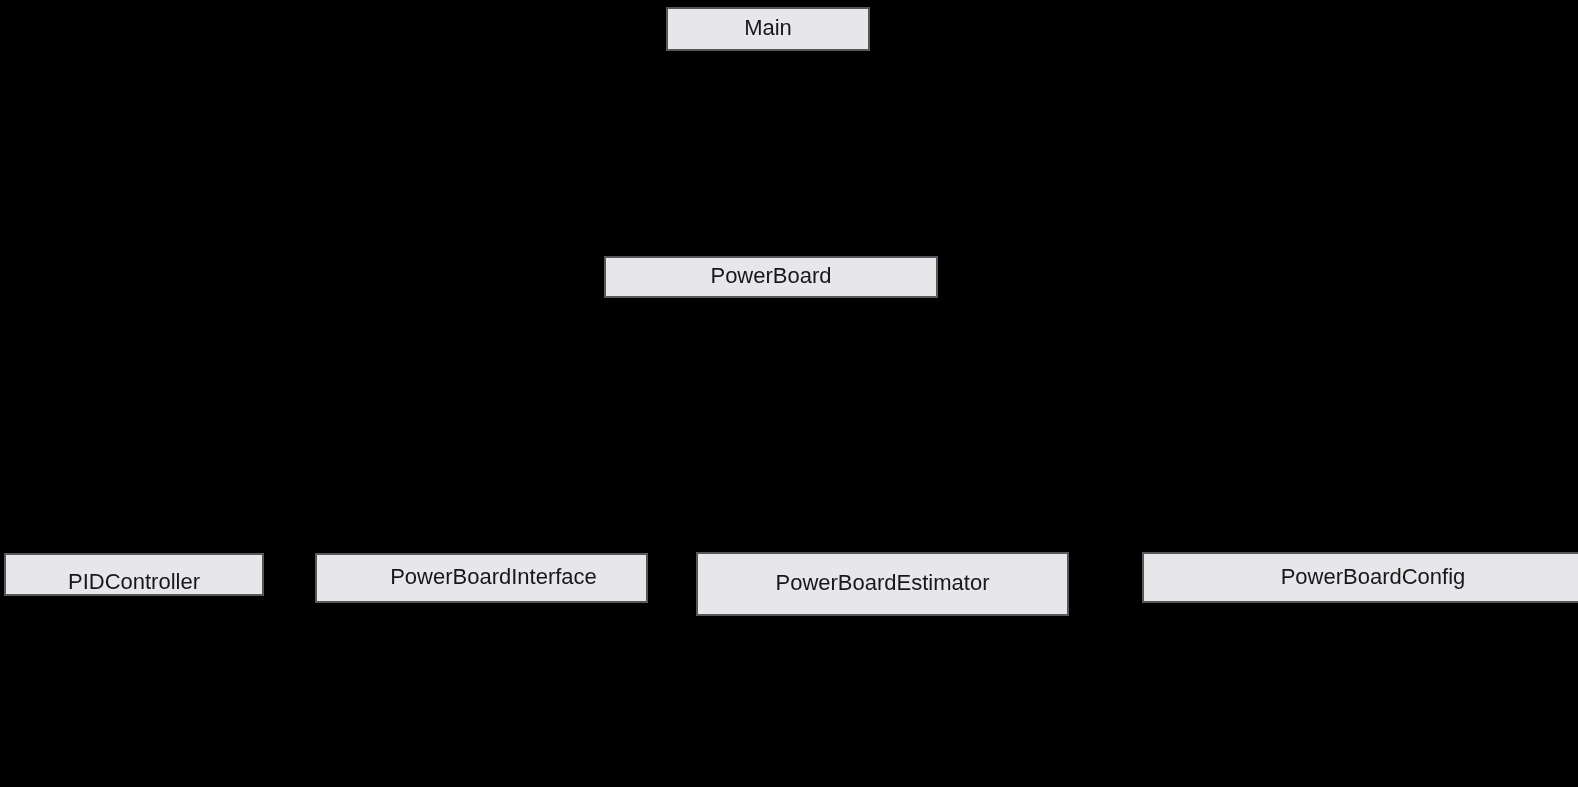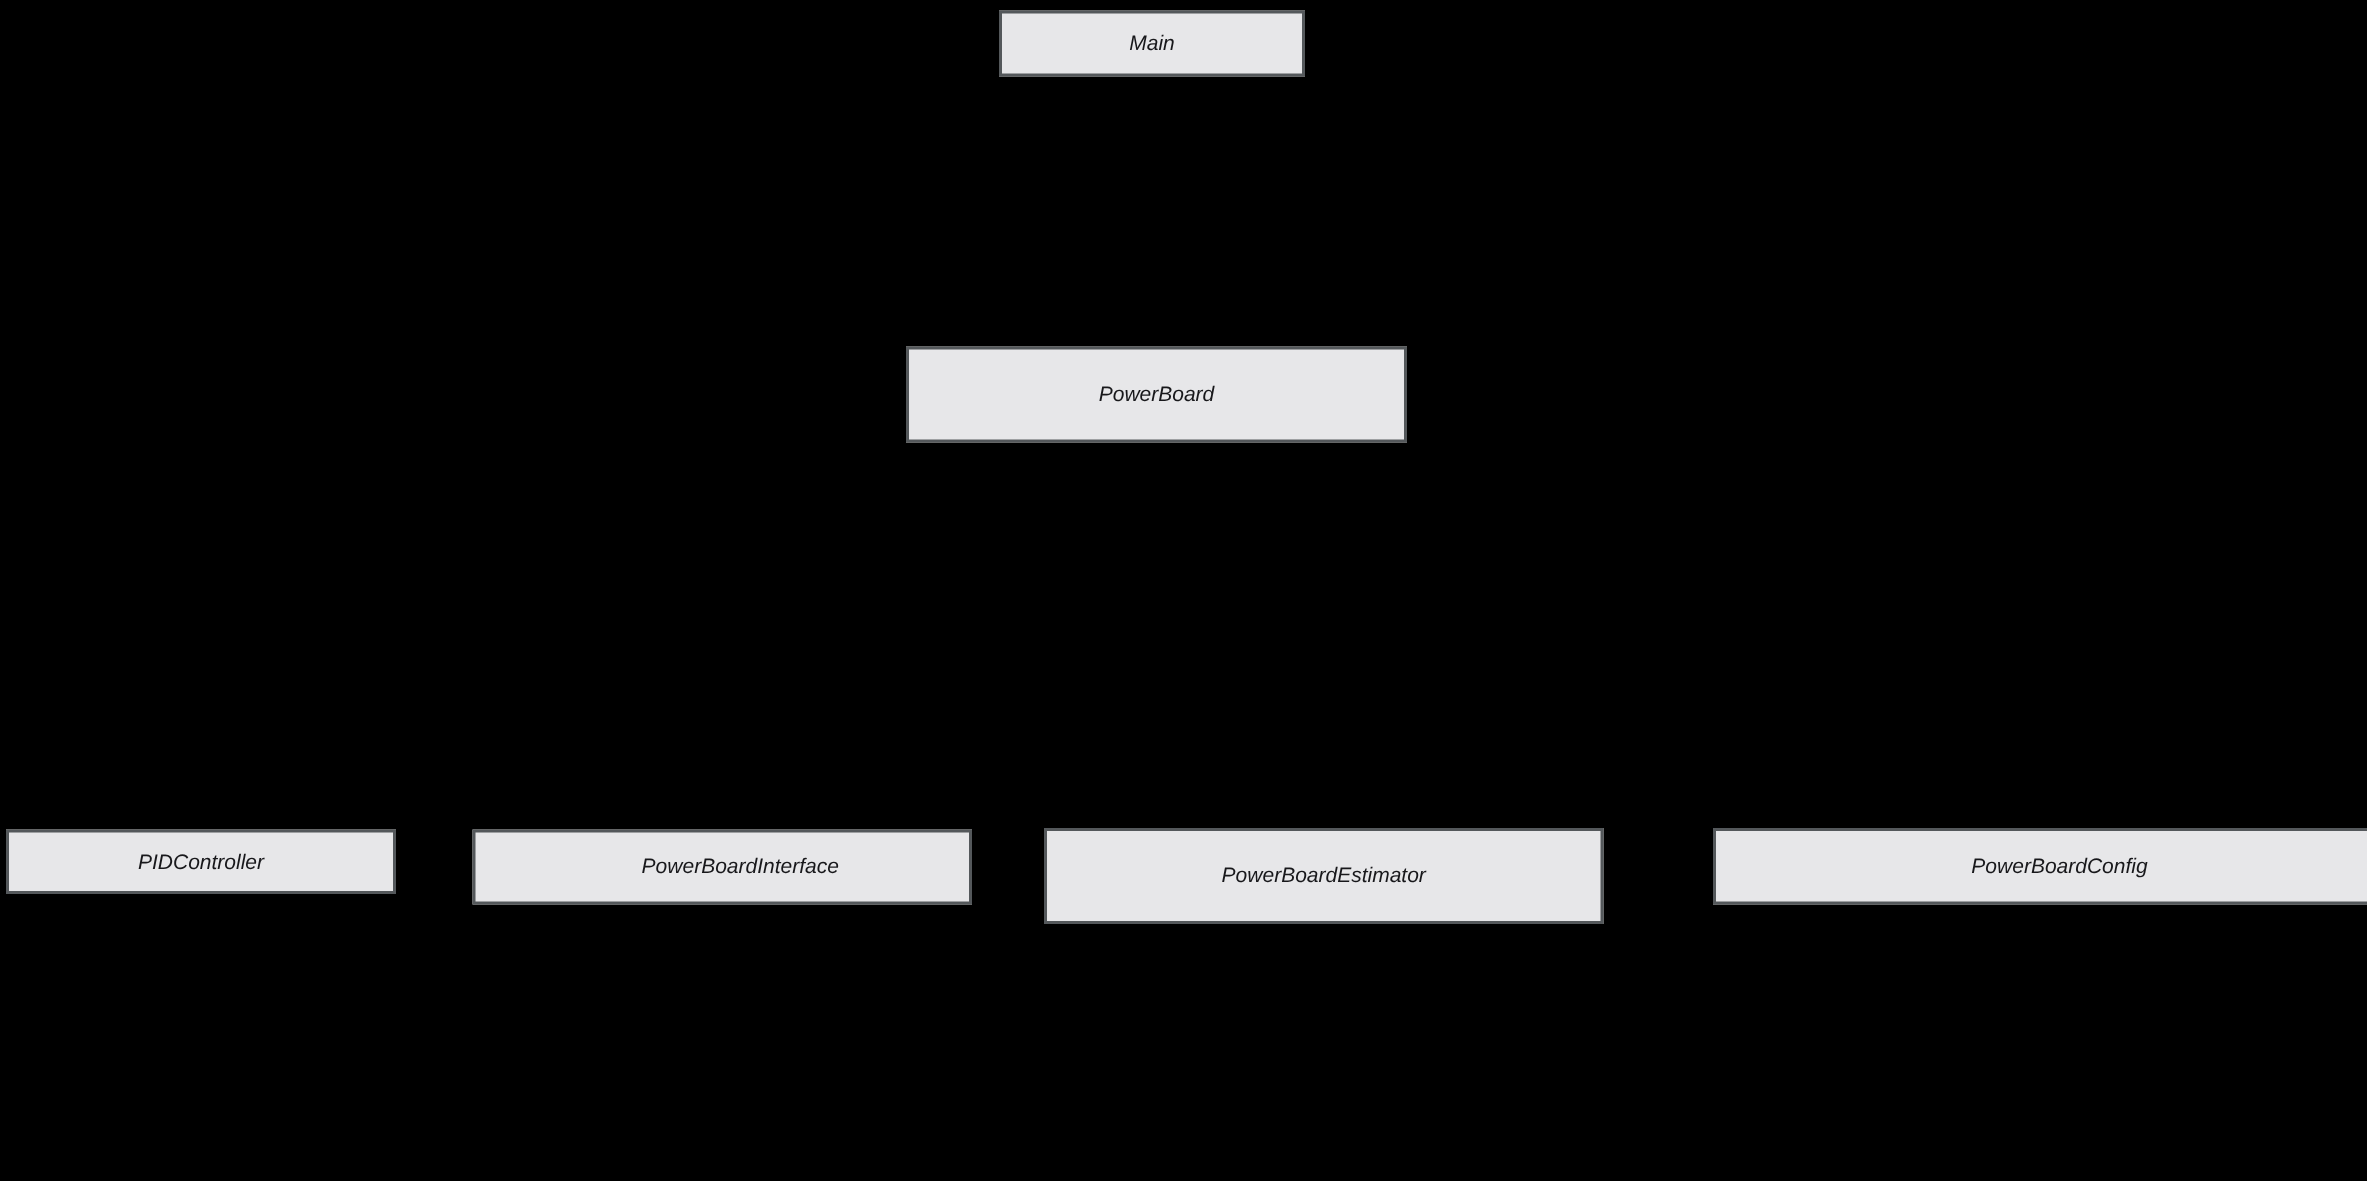--- a/index.html
+++ b/index.html
@@ -24,30 +24,29 @@
     position: absolute;
     box-sizing: border-box;
     background: var(--node-fill, #e7e7e9);
     border: 2px solid var(--node-border, #54585b);
     display: flex;
     align-items: center;
     justify-content: center;
     cursor: pointer;
   }
   .node-label {
-    font-style: italic;
-    font-size: 14px;
+    font-size: 22px;
     line-height: 1;
     color: var(--node-text, #18181b);
     white-space: nowrap;
     transform: translateY(-1px);
   }
   .node-main               { left: 666px;  top: 7px;   width: 204px; height: 44px; }
-  .node-powerboard         { left: 604px;  top: 231px; width: 334px; height: 64px; }
-  .node-pidcontroller      { left: 4px;    top: 553px; width: 260px; height: 43px; }
+  .node-powerboard         { left: 604px;  top: 256px; width: 334px; height: 42px; }
+  .node-pidcontroller      { left: 4px;    top: 553px; width: 260px; height: 43px; align-items: flex-end; }
   .node-powerboardinterface{ left: 315px;  top: 553px; width: 333px; height: 50px; padding-left: 24px; }
   .node-powerboardestimator{ left: 696px;  top: 552px; width: 373px; height: 64px; }
   .node-powerboardconfig   { left: 1114px; top: 552px; width: 462px; height: 51px; margin-left: 28px; }
 </style>
 </head>
 <body>
 
 <div class="graph-canvas">
 
   <div class="node node-main">

